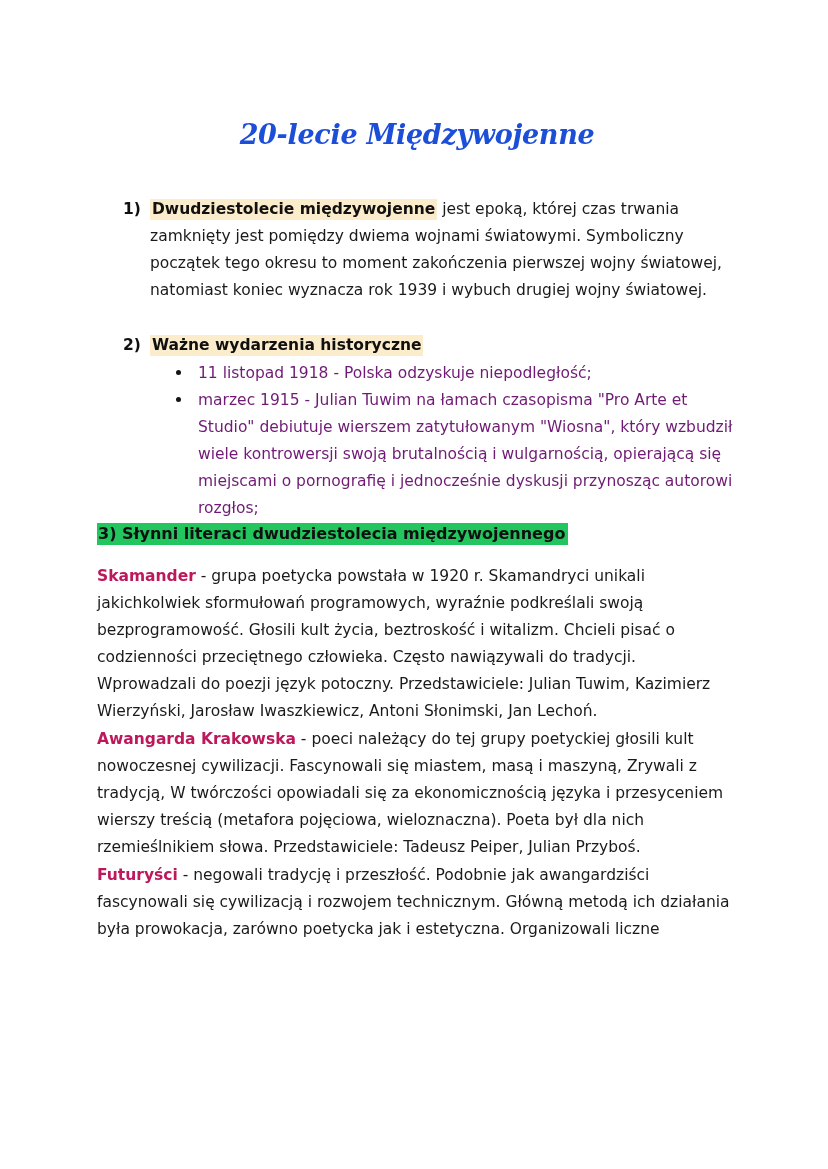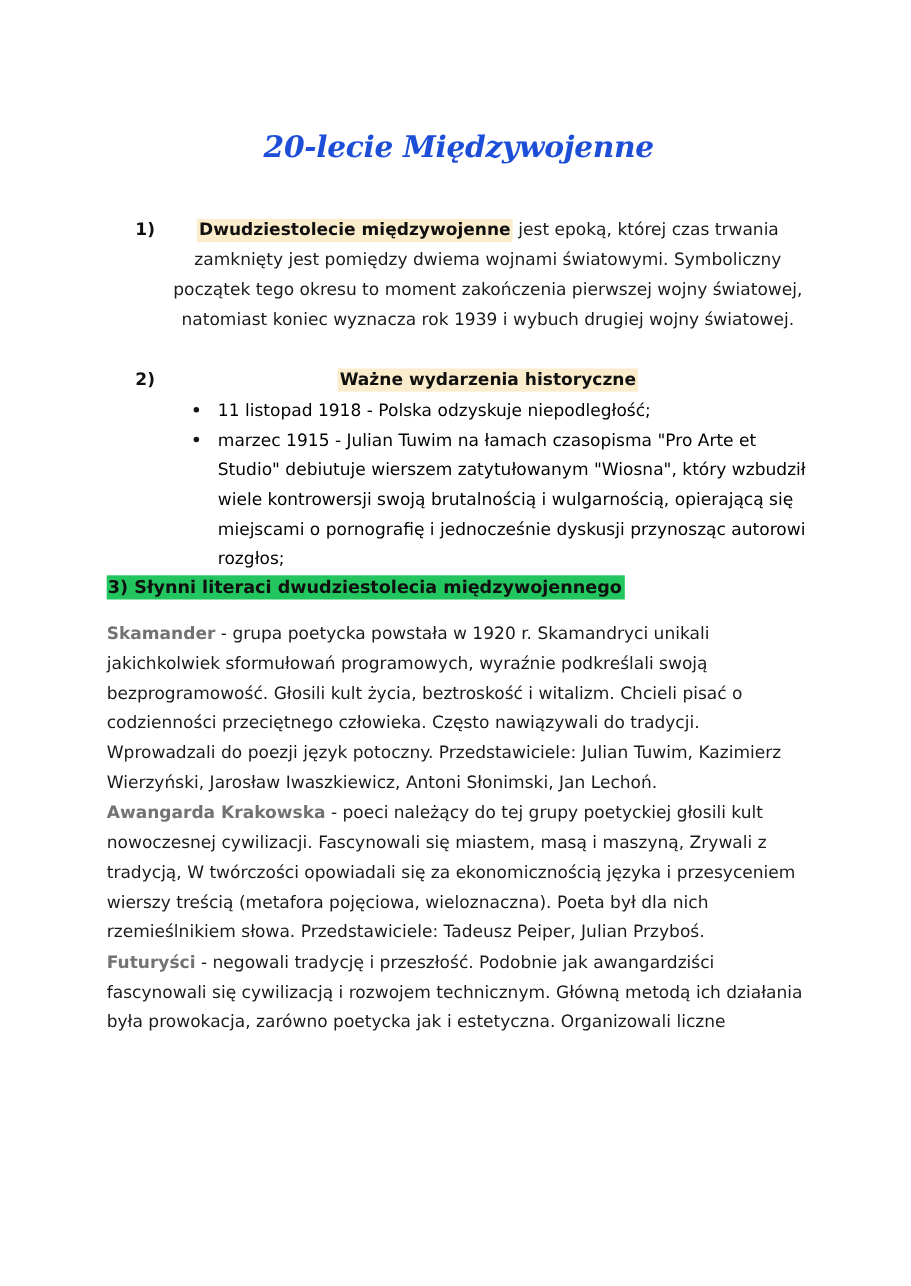--- a/index.html
+++ b/index.html
@@ -63,21 +63,21 @@
     font-weight: bold;
     font-size: 15.5px;
     line-height: 27px;
     color: #101010;
   }
 
   .num-body {
     font-size: 15.5px;
     line-height: 27px;
     color: #1a1a1a;
-    text-align: center;
+    text-align: left;
     margin-top: 28px;
   }
 
   
   .hl {
     background-color: #fbeccb;
     font-weight: bold;
     color: #101010;
     padding: 1px 2px 2px 2px;
     box-decoration-break: clone;
@@ -98,21 +98,21 @@
     margin: 0 0 0 0;
     padding: 0;
   }
 
   .bullets li {
     position: relative;
     padding-left: 22px;
     margin-left: 79px;
     font-size: 15.5px;
     line-height: 27px;
-    color: #000000;
+    color: #701a75;
   }
 
   .bullets li .dot {
     position: absolute;
     left: 0;
     top: 10px;
     width: 5px;
     height: 5px;
     background: #141414;
     border-radius: 50%;
@@ -125,21 +125,21 @@
     color: #1a1a1a;
     margin: 0;
   }
 
   .para + .para {
     margin-top: 1px;
   }
 
   .para-lead {
     font-weight: bold;
-    color: #737373;
+    color: #be185d;
   }
 
   .section3 {
     margin-top: 2px;
     margin-bottom: 20px;
   }
 </style>
 </head>
 <body>
 

